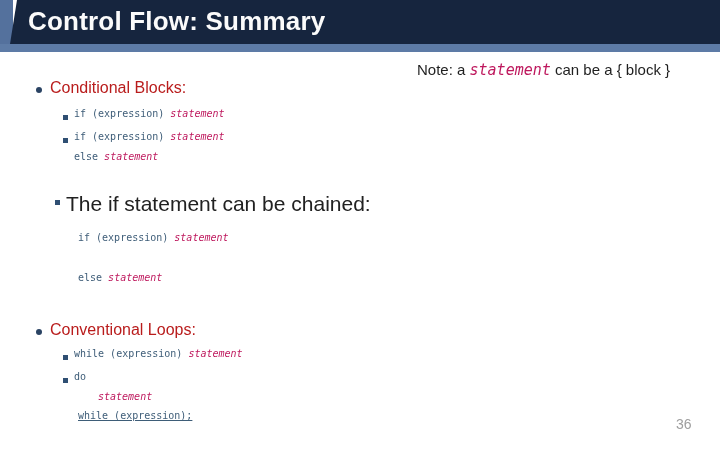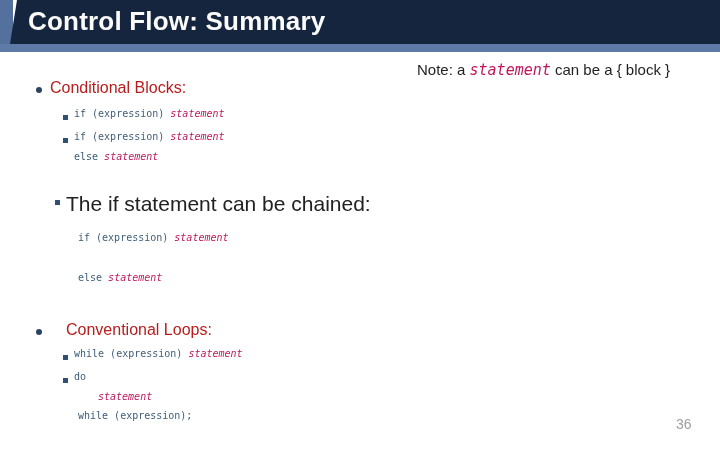--- a/index.html
+++ b/index.html
@@ -61,27 +61,27 @@
 
   <div class="code-line" style="left:74px; top:151px;"><span class="kw">else </span><span class="stmt">statement</span></div>
 
   <span class="sq" style="left:55px; top:200px;"></span>
   <div class="h-sub" style="left:66px; top:192px;">The if statement can be chained:</div>
 
   <div class="code-line" style="left:78px; top:232px;"><span class="kw">if (expression) </span><span class="stmt">statement</span></div>
   <div class="code-line" style="left:78px; top:272px;"><span class="kw">else </span><span class="stmt">statement</span></div>
 
   <span class="dot" style="left:36px; top:329px;"></span>
-  <div class="h-main" style="left:66px; top:321px;">Conventional Loops:</div>
+  <div class="h-main" style="left:50px; top:321px;">Conventional Loops:</div>
 
   <span class="sq" style="left:63px; top:355px;"></span>
   <div class="code-line" style="left:74px; top:348px;"><span class="kw">while (expression) </span><span class="stmt">statement</span></div>
 
   <span class="sq" style="left:63px; top:378px;"></span>
   <div class="code-line" style="left:74px; top:371px;"><span class="kw">do</span></div>
 
   <div class="code-line" style="left:98px; top:391px;"><span class="stmt">statement</span></div>
 
-  <div class="code-line" style="left:78px; top:410px;"><span class="kw">while (expression);</span></div>
+  <div class="code-line" style="left:78px; top:410px;text-decoration:underline;"><span class="kw">while (expression);</span></div>
 
   <div class="pagenum">36</div>
 
 </div>
 
 </body></html>

